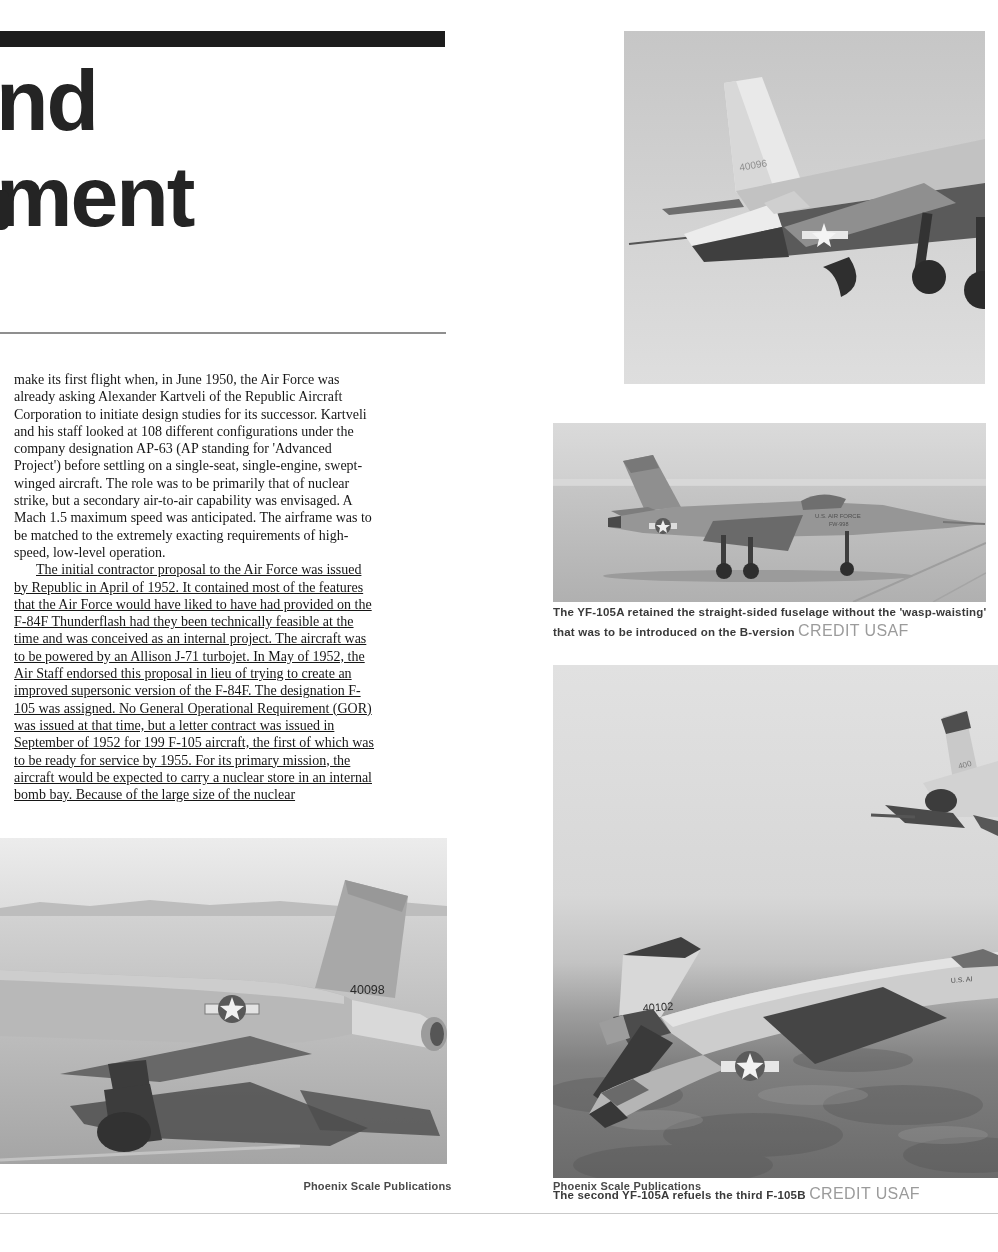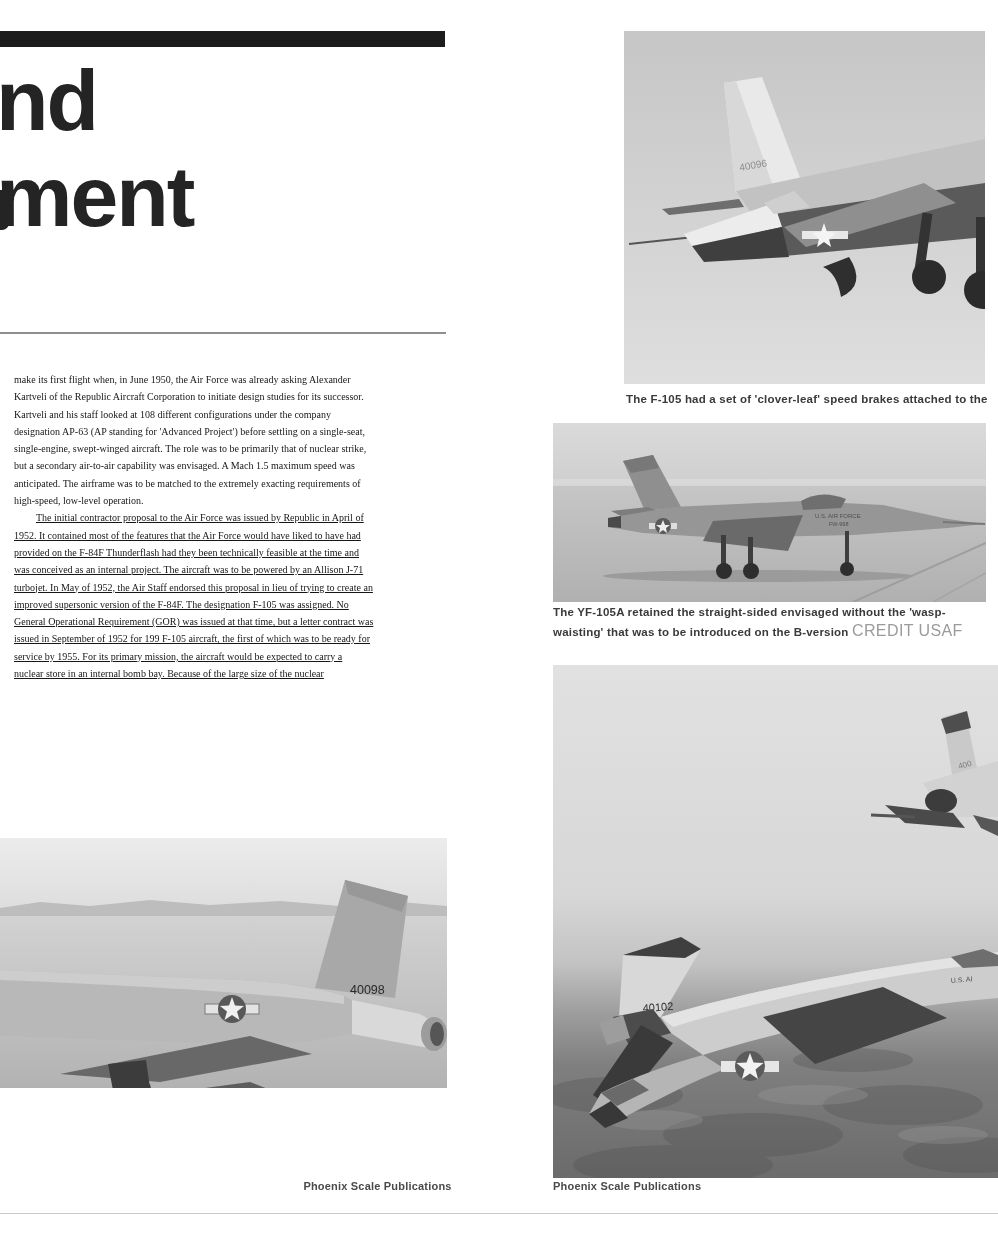--- a/index.html
+++ b/index.html
@@ -11,33 +11,33 @@
   .heading{position:absolute;left:-4px;top:52px;color:#242424;font-weight:bold;
            font-size:86px;line-height:96px;letter-spacing:-2px;
            font-family:"Liberation Sans",sans-serif;}
   .heading .hl{white-space:nowrap;}
   .cut-letter{position:absolute;left:0;top:190px;width:9px;height:40px;background:#242424;
               border-radius:0 7px 7px 0;}
   .title-rule{position:absolute;left:0;top:332px;width:446px;height:2px;background:#8f8f8f;}
 
   
   .article{position:absolute;left:14px;top:371px;width:360px;
-           font-family:"Liberation Serif",serif;font-size:10px;line-height:17.3px;
+           font-family:"Liberation Serif",serif;font-size:14px;line-height:17.3px;
            color:#161616;text-align:left;}
   .article p{margin:0;}
   .article p.indent{text-indent:22px;text-decoration:underline;}
 
   
   .photo{position:absolute;overflow:hidden;}
   .photo svg{display:block;}
 
   .ph1{left:624px;top:31px;width:361px;height:353px;}
   .ph2{left:553px;top:423px;width:433px;height:179px;}
   .ph3{left:553px;top:665px;width:445px;height:513px;}
-  .ph4{left:0px;top:838px;width:447px;height:250px;}
+  .ph4{left:0px;top:838px;width:447px;height:326px;}
 
   
   .caption{position:absolute;font-family:"Liberation Sans",sans-serif;
            font-weight:bold;font-size:11.5px;line-height:17.5px;color:#3a3a3a;
            letter-spacing:.2px;}
   .cap1{left:626px;top:391px;width:372px;white-space:nowrap;overflow:hidden;}
   .cap2{left:553px;top:604px;width:436px;}
   .cap3{left:553px;top:1185px;width:440px;}
   .credit{font-weight:normal;font-size:16px;color:#9b9b9b;letter-spacing:.4px;}
 
@@ -94,21 +94,20 @@
         <path d="M 225 226 q 18 28 -8 40 q -4 -24 -18 -30 z" fill="#2f2f2f"></path>
         <g>
           <rect x="296" y="182" width="10" height="56" fill="#333" transform="rotate(8 300 200)"></rect>
           <circle cx="305" cy="246" r="17" fill="#2b2b2b"></circle>
           <rect x="352" y="186" width="11" height="62" fill="#333"></rect>
           <circle cx="359" cy="259" r="19" fill="#2b2b2b"></circle>
         </g>
       </g>
     </svg>
   </div>
-  <div class="caption cap1">The F-105 had a set of 'clover-leaf' speed brakes attached to the</div>
 
   <div class="photo ph2">
     <svg width="433" height="179" viewBox="0 0 433 179">
       <defs>
         <linearGradient id="sky2" x1="0" y1="0" x2="0" y2="1">
           <stop offset="0" stop-color="#dadada"></stop>
             <stop offset="1" stop-color="#cfcfcf"></stop>
         </linearGradient>
         <linearGradient id="gnd2" x1="0" y1="0" x2="0" y2="1">
           <stop offset="0" stop-color="#c6c6c6"></stop>
@@ -141,21 +140,21 @@
           <rect x="168" y="112" width="5" height="34" fill="#3d3d3d"></rect>
             <circle cx="171" cy="148" r="8" fill="#2e2e2e"></circle>
           <rect x="195" y="114" width="5" height="32" fill="#3d3d3d"></rect>
             <circle cx="198" cy="148" r="8" fill="#2e2e2e"></circle>
           <rect x="292" y="108" width="4" height="36" fill="#3d3d3d"></rect>
             <circle cx="294" cy="146" r="7" fill="#2e2e2e"></circle>
         </g>
       </g>
     </svg>
   </div>
-  <div class="caption cap2"><span>The YF-105A retained the straight-sided envisaged without the 'wasp-waisting' that was to be introduced on the B-version </span><span class="credit">CREDIT USAF</span></div>
+  <div class="caption cap2"><span>The YF-105A retained the straight-sided fuselage without the 'wasp-waisting' that was to be introduced on the B-version </span><span class="credit">CREDIT USAF</span></div>
 
   <div class="photo ph3">
     <svg width="445" height="513" viewBox="0 0 445 513">
       <defs>
         <linearGradient id="sky3" x1="0" y1="0" x2="0" y2="1">
           <stop offset="0" stop-color="#e1e1e1"></stop>
             <stop offset="0.45" stop-color="#d7d7d7"></stop>
           <stop offset="0.58" stop-color="#c3c3c3"></stop>
             <stop offset="0.68" stop-color="#9d9d9d"></stop>
           <stop offset="0.78" stop-color="#7f7f7f"></stop>
@@ -202,20 +201,21 @@
         <g>
           <rect x="168" y="396" width="58" height="11" fill="#e6e6e6"></rect>
           <circle cx="197" cy="401" r="15" fill="#5b5b5b"></circle>
           <polygon points="197,388 200.5,397.5 210.5,398 202.5,404.5 205,414 197,408.5 189,414 191.5,404.5 183.5,398 193.5,397.5" fill="#f2f2f2"></polygon>
         </g>
         <polygon points="398,292 430,284 445,290 445,301 410,303" fill="#6e6e6e"></polygon>
         <text x="398" y="318" font-size="7" fill="#4f4f4f" font-family="Liberation Sans, sans-serif" transform="rotate(-5 398 318)">U.S. AI</text>
       </g>
     </svg>
   </div>
+  <div class="caption cap3"><span>The second YF-105A refuels the third F-105B </span><span class="credit">CREDIT USAF</span></div>
 
   <div class="photo ph4">
     <svg width="447" height="340" viewBox="0 0 447 340">
       <defs>
         <linearGradient id="sky4" x1="0" y1="0" x2="0" y2="1">
           <stop offset="0" stop-color="#ececec"></stop>
             <stop offset="1" stop-color="#dcdcdc"></stop>
         </linearGradient>
         <linearGradient id="gnd4" x1="0" y1="0" x2="0" y2="1">
           <stop offset="0" stop-color="#d2d2d2"></stop>

